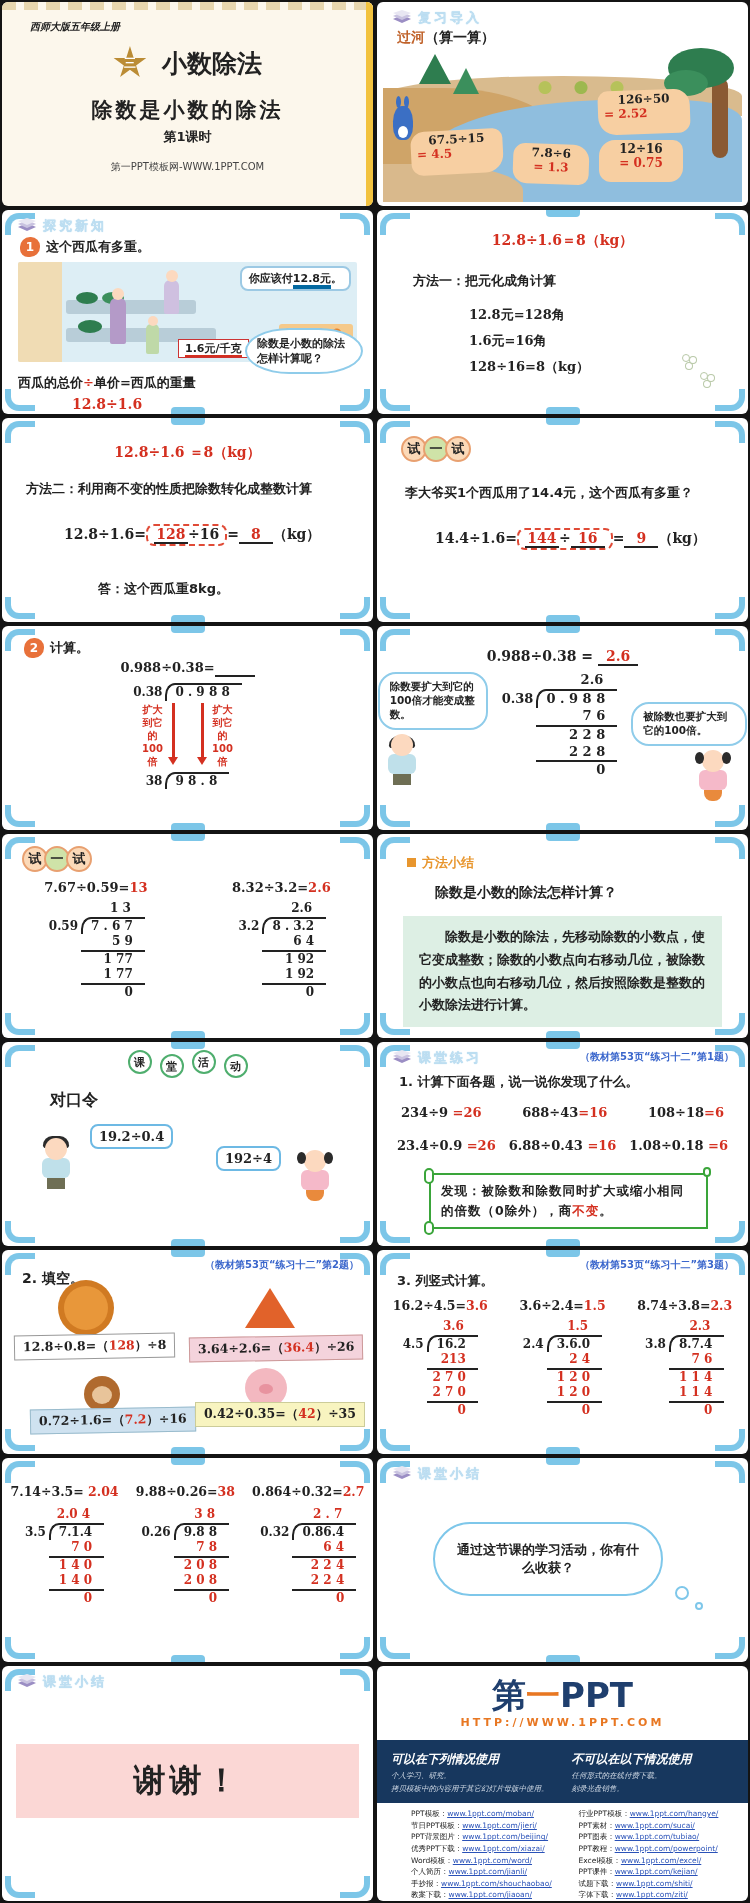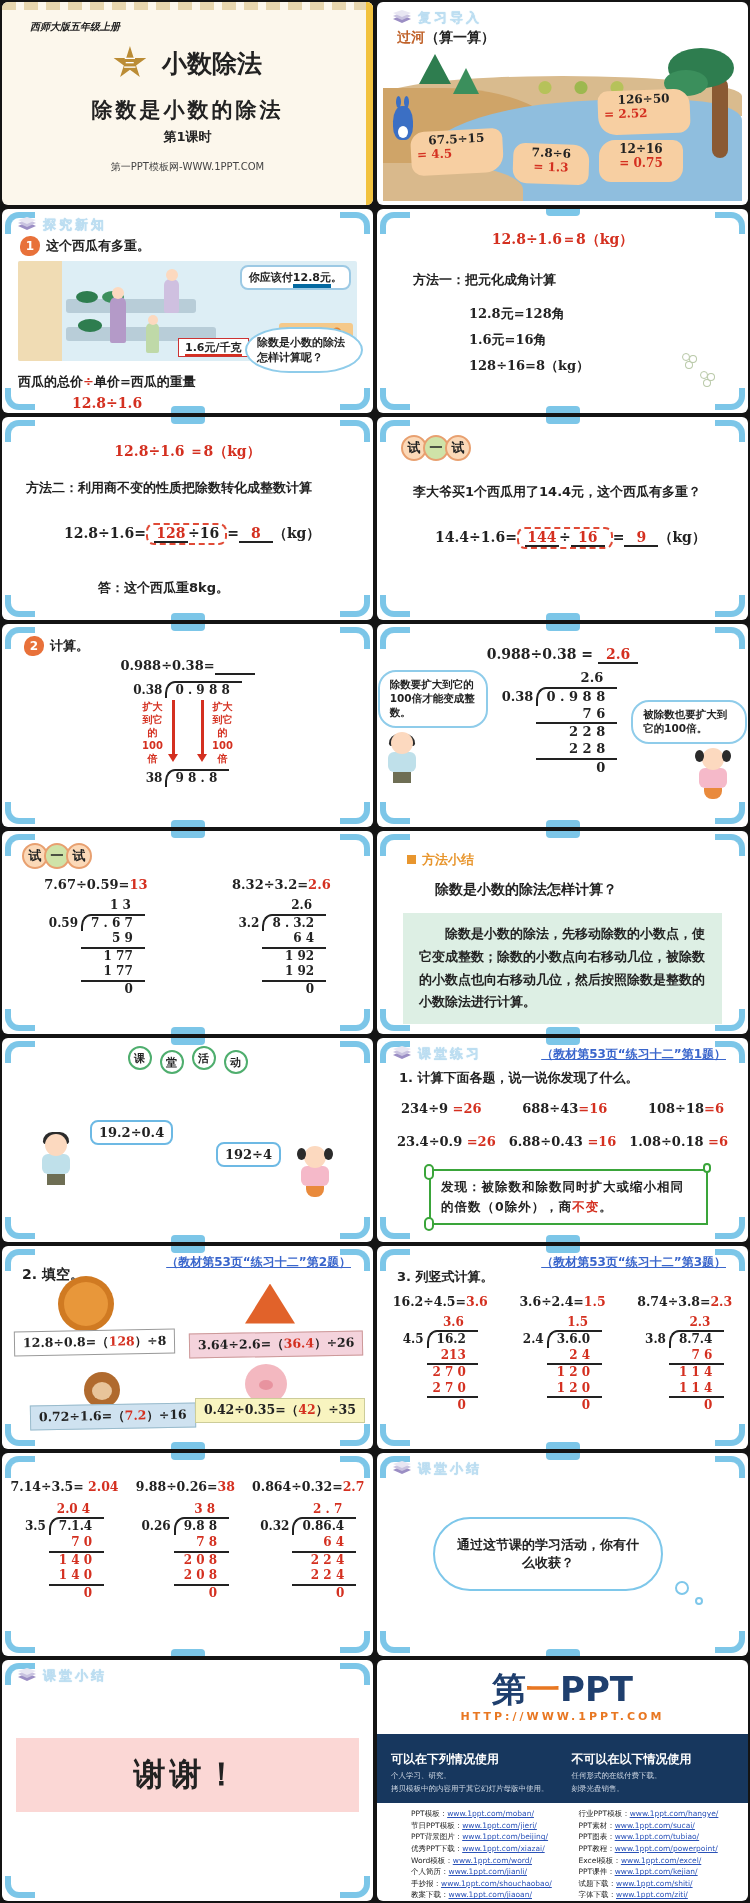--- a/index.html
+++ b/index.html
@@ -14,21 +14,21 @@
   .c.tr{top:3px;right:3px;border-top:6px solid #7cc6e8;border-right:6px solid #7cc6e8;border-top-right-radius:14px;}
   .c.bl{bottom:3px;left:3px;border-bottom:6px solid #7cc6e8;border-left:6px solid #7cc6e8;border-bottom-left-radius:14px;}
   .c.br{bottom:3px;right:3px;border-bottom:6px solid #7cc6e8;border-right:6px solid #7cc6e8;border-bottom-right-radius:14px;}
   .tabB{position:absolute;bottom:0;left:50%;transform:translateX(-50%);width:34px;height:7px;background:#7cc6e8;border-radius:4px 4px 0 0;z-index:5;}
   .tabT{position:absolute;top:0;left:50%;transform:translateX(-50%);width:34px;height:7px;background:#7cc6e8;border-radius:0 0 4px 4px;z-index:5;}
   
   .hdr{position:relative;display:flex;align-items:center;gap:5px;padding:7px 12px 2px 14px;z-index:6;}
   .badge{font-weight:bold;font-size:13px;letter-spacing:3px;color:#bfdff2;text-shadow:0 0 1px #8fc7e6;}
   .books{width:22px;height:16px;flex:0 0 auto;}
   .numicon{display:inline-flex;align-items:center;justify-content:center;width:20px;height:20px;border-radius:50% 45% 50% 40%;background:#e8713a;color:#fff;font-weight:bold;font-size:12px;flex:0 0 auto;}
-  .ref{position:absolute;top:8px;right:22px;font-size:12px;color:#3a66cc;font-weight:bold;z-index:6;text-decoration:underline;}
+  .ref{position:absolute;top:8px;right:14px;font-size:10px;color:#3a66cc;font-weight:bold;z-index:6;}
   .red{color:#d43020;}
   .b{font-weight:bold;}
   
   .ld{display:inline-grid;grid-template-columns:auto auto;font-family:"DejaVu Serif",serif;font-weight:bold;font-size:12px;color:#222;line-height:1.3;vertical-align:top;}
   .ld .q{grid-column:2;text-align:right;padding-right:14px;}
   .ld .dv{grid-column:1;align-self:end;padding:0 3px 0 0;}
   .ld .dd{grid-column:2;border-top:2px solid #222;border-left:2px solid #222;border-top-left-radius:10px 12px;padding:0 12px 0 8px;}
   .ld .st{grid-column:2;text-align:right;padding-right:12px;}
   .ld .st.u{border-bottom:2px solid #222;}
   .ld.redwork .q,.ld.redwork .st{color:#d43020;}
@@ -219,21 +219,21 @@
         <div class="c tr"></div>
         <div class="c bl"></div>
         <div class="c br"></div>
         <div class="tabB"></div>
         <div class="tabT"></div>
     <div class="tryb" style="margin:18px 0 0 28px;">
       <span>试</span>
           <span>一</span>
           <span>试</span>
     </div>
-    <div class="b" style="margin:22px 16px 0 36px;font-size:13px;">李大爷买1个西瓜用了14.4元，这个西瓜有多重？</div>
+    <div class="b" style="margin:22px 16px 0 28px;font-size:13px;">李大爷买1个西瓜用了14.4元，这个西瓜有多重？</div>
     <div class="eqline" style="margin:26px 0 0 58px;font-size:14px;">
       <span>14.4÷1.6=</span><span class="dashedbox"><span class="blank">144</span><span>÷</span><span class="blank">16</span></span><span>=</span><span class="blank">9</span><span>（kg）</span>
     </div>
   </div>
     </div>
 
   <div class="cell">
       <div class="slide">
     <div class="c tl"></div>
         <div class="c tr"></div>
@@ -390,20 +390,21 @@
         <div class="c bl"></div>
         <div class="c br"></div>
         <div class="tabB"></div>
         <div class="tabT"></div>
     <div style="display:flex;justify-content:center;gap:8px;margin-top:8px;">
       <span style="width:24px;height:24px;border-radius:50%;border:2px solid #4fae6e;display:inline-flex;align-items:center;justify-content:center;font-size:11px;font-weight:bold;">课</span>
       <span style="width:24px;height:24px;border-radius:50%;border:2px solid #4fae6e;display:inline-flex;align-items:center;justify-content:center;font-size:11px;font-weight:bold;margin-top:4px;">堂</span>
       <span style="width:24px;height:24px;border-radius:50%;border:2px solid #4fae6e;display:inline-flex;align-items:center;justify-content:center;font-size:11px;font-weight:bold;">活</span>
       <span style="width:24px;height:24px;border-radius:50%;border:2px solid #4fae6e;display:inline-flex;align-items:center;justify-content:center;font-size:11px;font-weight:bold;margin-top:4px;">动</span>
     </div>
+    <div class="b" style="margin:12px 0 0 48px;font-size:16px;">对口令</div>
     <div style="position:absolute;left:36px;top:92px;" class="kid">
           <div class="hair"></div>
           <div class="head"></div>
           <div class="body"></div>
           <div class="legs"></div>
         </div>
     <div class="bubble" style="position:absolute;left:88px;top:82px;font-size:13px;font-family:'DejaVu Serif',serif;">19.2÷0.4</div>
     <div style="position:absolute;right:40px;top:104px;" class="kid girl">
           <div class="head"></div>
           <div class="body"></div>
@@ -626,21 +627,21 @@
     </div>
 
   <div class="cell">
       <div class="slide" style="background:#fff;">
     <div style="height:74px;display:flex;flex-direction:column;align-items:center;justify-content:center;">
       <div style="font-size:34px;font-weight:bold;color:#1f3f6e;line-height:1;">
         <span>第</span><span style="color:#e87722;">一</span><span>PPT</span>
       </div>
       <div style="color:#e87722;font-weight:bold;font-size:11px;letter-spacing:3px;margin-top:4px;">HTTP://WWW.1PPT.COM</div>
     </div>
-    <div style="background:#17375e;color:#fff;display:flex;padding:17px 14px 9px;gap:18px;">
+    <div style="background:#17375e;color:#fff;display:flex;padding:11px 14px 9px;gap:18px;font-style:italic;">
       <div style="flex:1;">
         <div class="b" style="font-size:12px;">可以在下列情况使用</div>
         <div style="font-size:7.5px;color:#cfd8e4;margin-top:3px;">个人学习、研究。</div>
         <div style="font-size:7.5px;color:#cfd8e4;margin-top:3px;">拷贝模板中的内容用于其它幻灯片母版中使用。</div>
       </div>
       <div style="flex:1;">
         <div class="b" style="font-size:12px;">不可以在以下情况使用</div>
         <div style="font-size:7.5px;color:#cfd8e4;margin-top:3px;">任何形式的在线付费下载。</div>
         <div style="font-size:7.5px;color:#cfd8e4;margin-top:3px;">刻录光盘销售。</div>
       </div>

